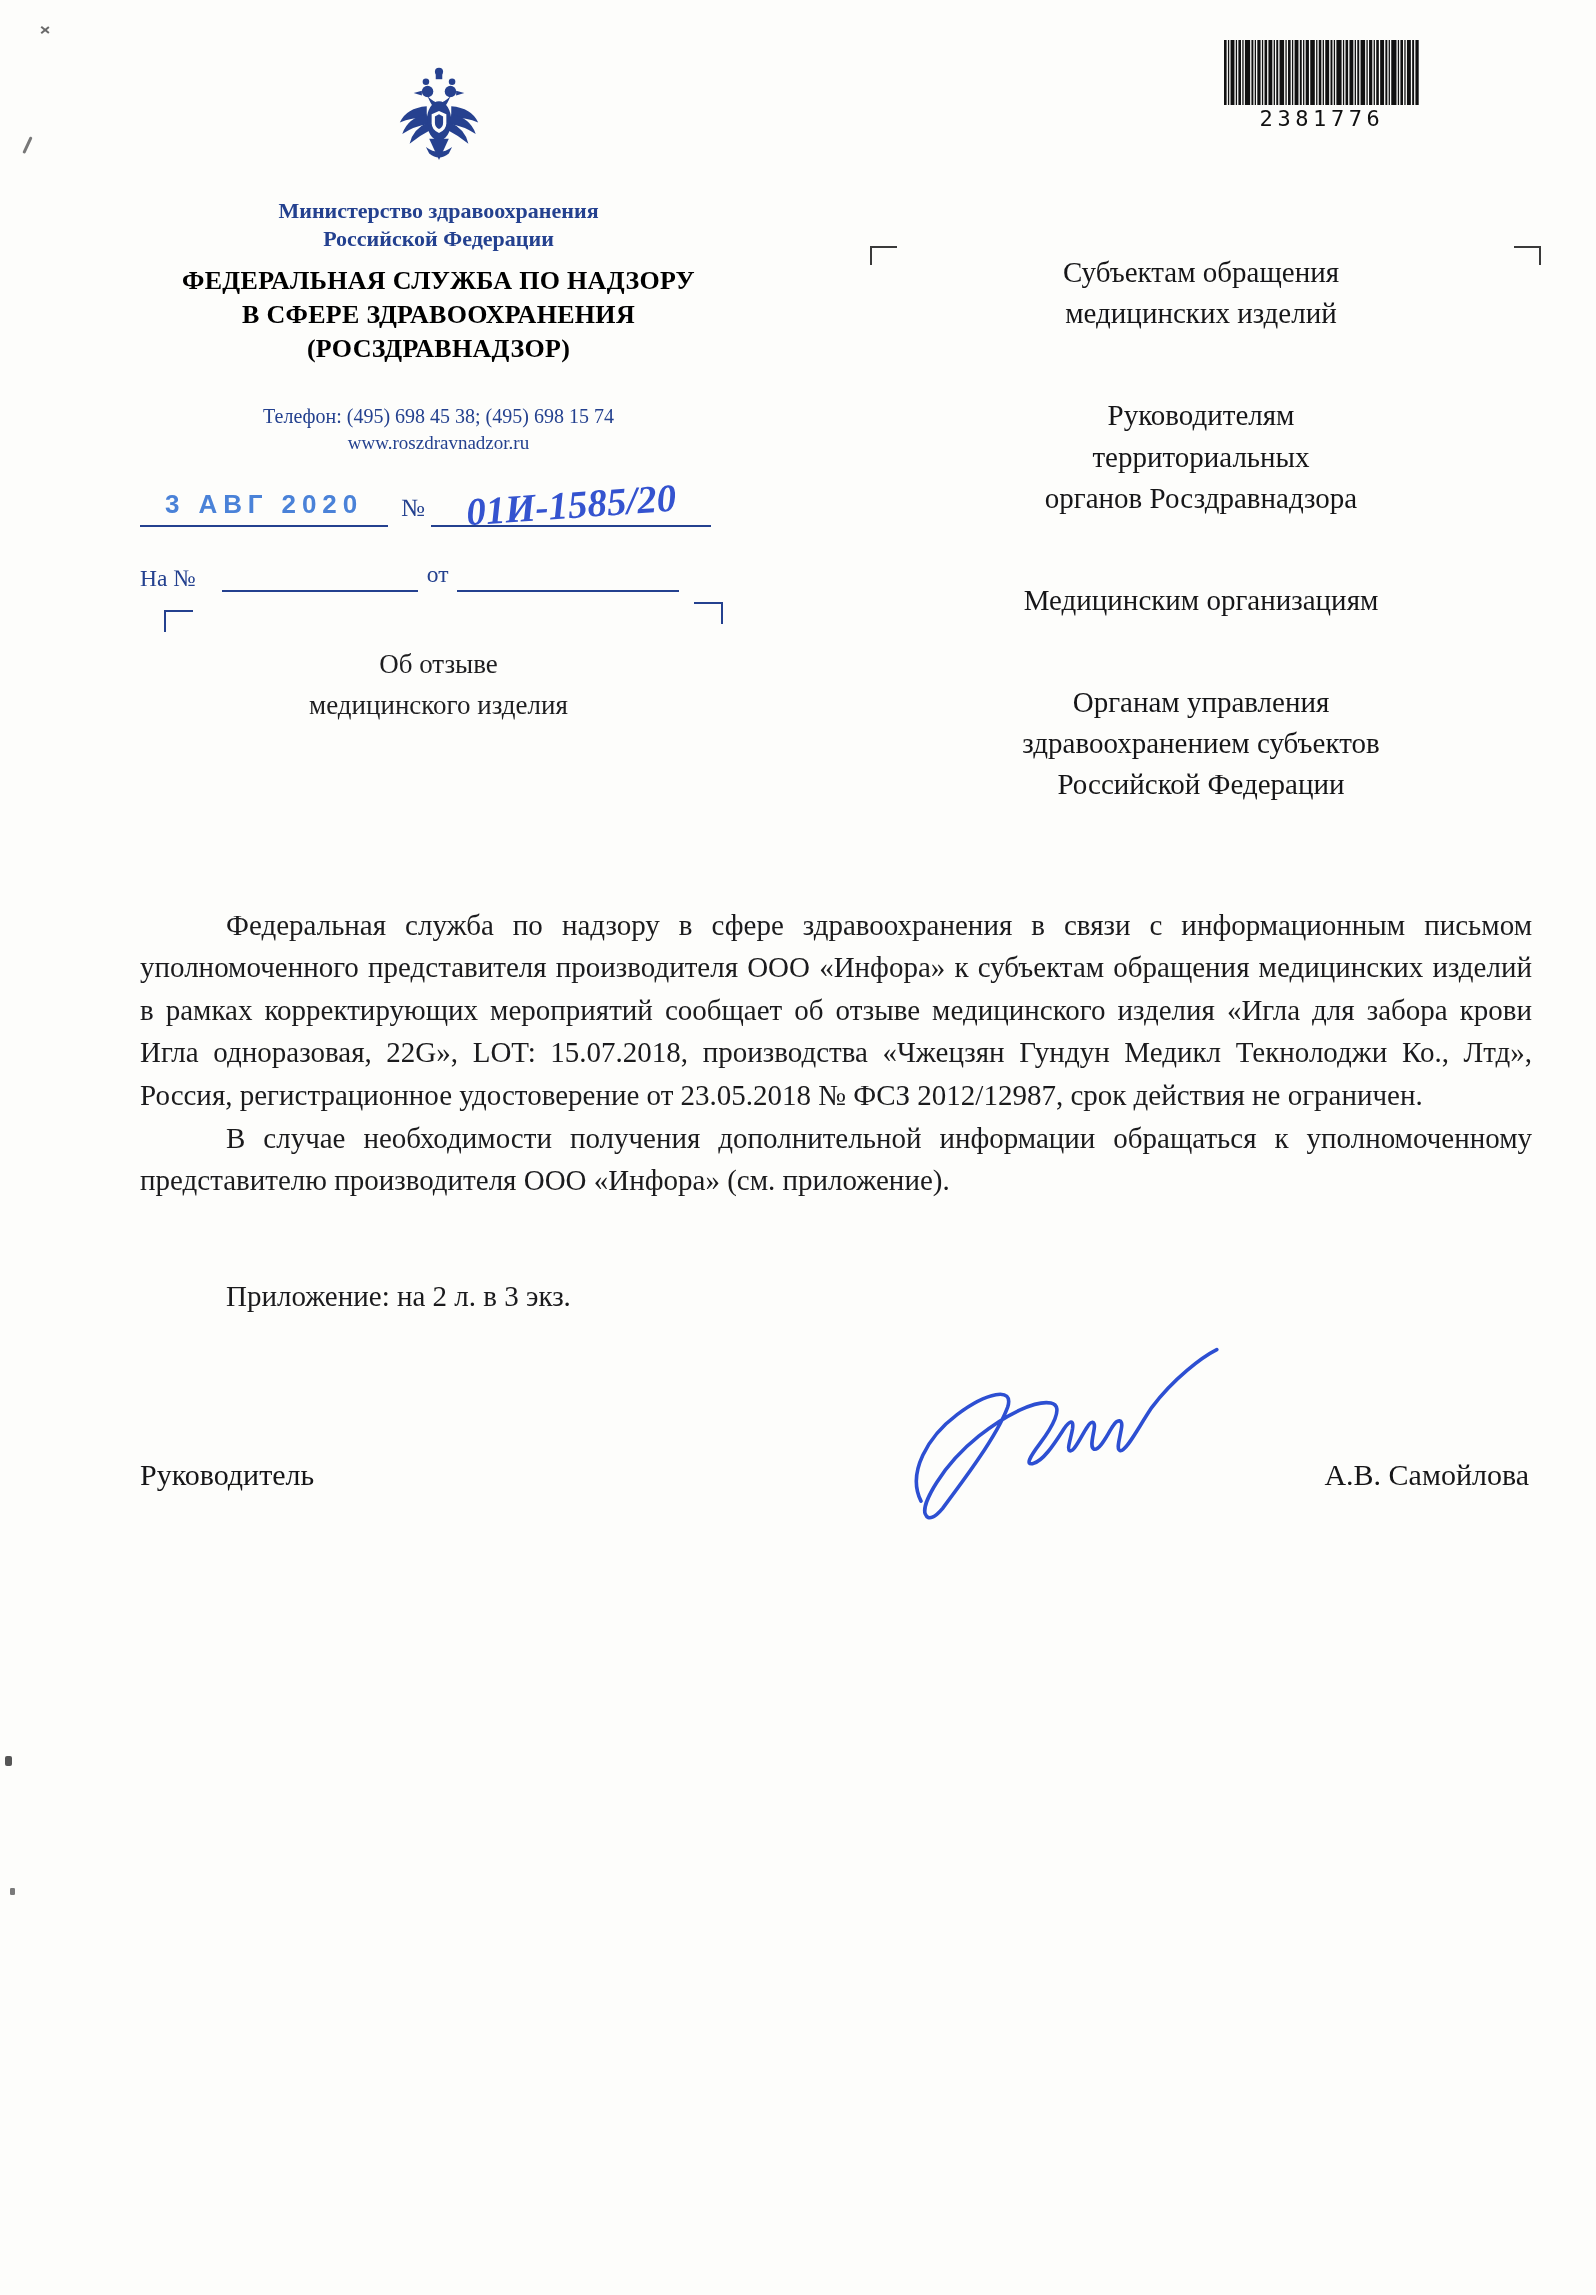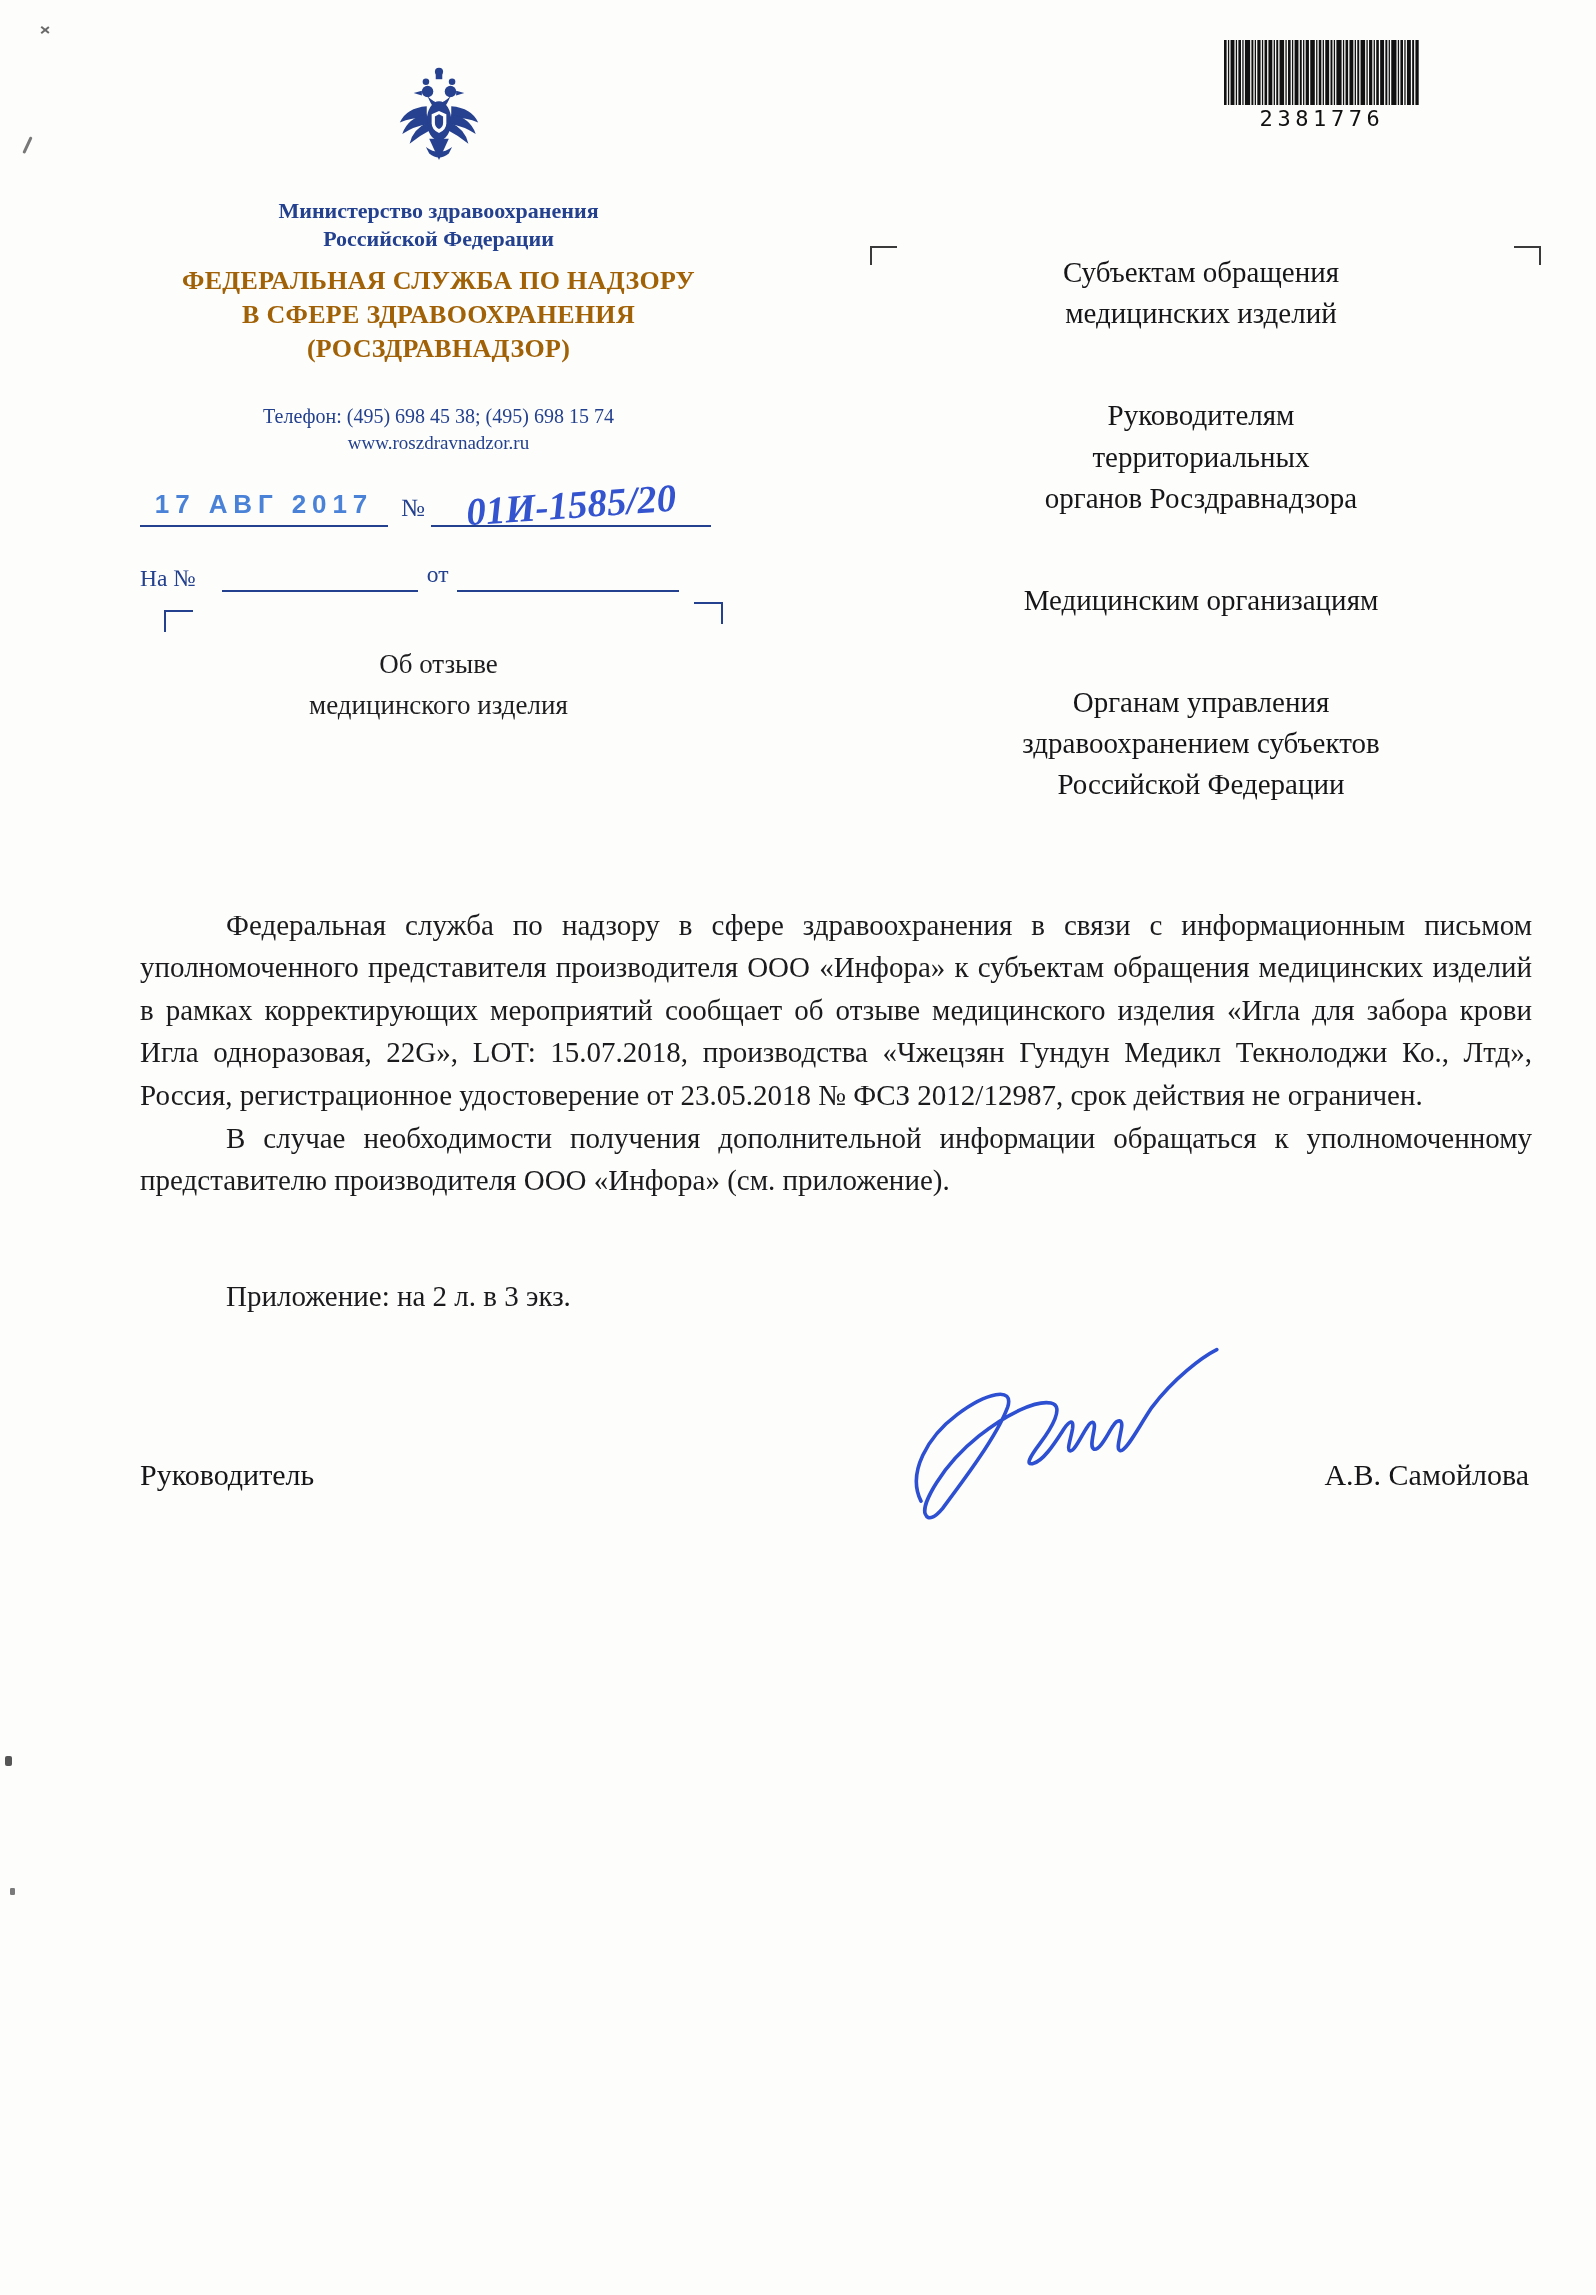--- a/index.html
+++ b/index.html
@@ -21,21 +21,21 @@
 
   
   .header{display:flex;justify-content:space-between;padding:62px 65px 0 140px;}
   .left-col{width:597px;text-align:center;}
   .right-col{width:662px;position:relative;padding-top:190px;text-align:center;}
 
   .emblem{width:98px;margin:0 auto 14.4px;}
   .emblem svg{width:98px;height:121px;display:block;}
 
   .ministry{font-weight:bold;font-size:22px;line-height:1.25;color:#24418f;white-space:pre-line;}
-  .service{margin-top:11.7px;font-weight:bold;font-size:26px;line-height:1.3;color:#a16207;white-space:pre-line;letter-spacing:0.3px;}
+  .service{margin-top:11.7px;font-weight:bold;font-size:26px;line-height:1.3;color:#000000;white-space:pre-line;letter-spacing:0.3px;}
   .contact{margin-top:37px;font-size:20px;line-height:1.4;color:#24418f;}
   .website{font-size:19px;color:#24418f;}
 
   .date-row{margin-top:22px;display:flex;align-items:flex-end;text-align:left;}
   .date-stamp{display:inline-block;width:248px;border-bottom:2px solid #24418f;padding-bottom:5.2px;
               font-family:"Liberation Sans",sans-serif;font-weight:bold;font-size:26px;
               letter-spacing:5.9px;color:#4a82d8;text-align:center;}
   .num-label{font-size:25px;color:#24418f;margin:0 6.5px 5.2px 13px;}
   .hand-line{display:inline-block;width:280px;border-bottom:2px solid #24418f;text-align:center;height:46px;position:relative;}
   .handwritten{display:inline-block;font-style:italic;font-weight:bold;font-size:39px;color:#3453cf;
@@ -169,21 +169,21 @@
       <div class="service">ФЕДЕРАЛЬНАЯ СЛУЖБА ПО НАДЗОРУ
 В СФЕРЕ ЗДРАВООХРАНЕНИЯ
 (РОСЗДРАВНАДЗОР)</div>
 
       <div class="contact">
         <div>Телефон: (495) 698 45 38; (495) 698 15 74</div>
         <div class="website">www.roszdravnadzor.ru</div>
       </div>
 
       <div class="date-row">
-        <span class="date-stamp">17 АВГ 2017</span>
+        <span class="date-stamp">3 АВГ 2020</span>
         <span class="num-label">№</span>
         <span class="hand-line">
           <span class="handwritten">01И-1585/20</span>
         </span>
       </div>
 
       <div class="ref-row">
         <span class="ref-label">На №</span>
         <span class="blank1"></span>
         <span class="from-label">от</span>

